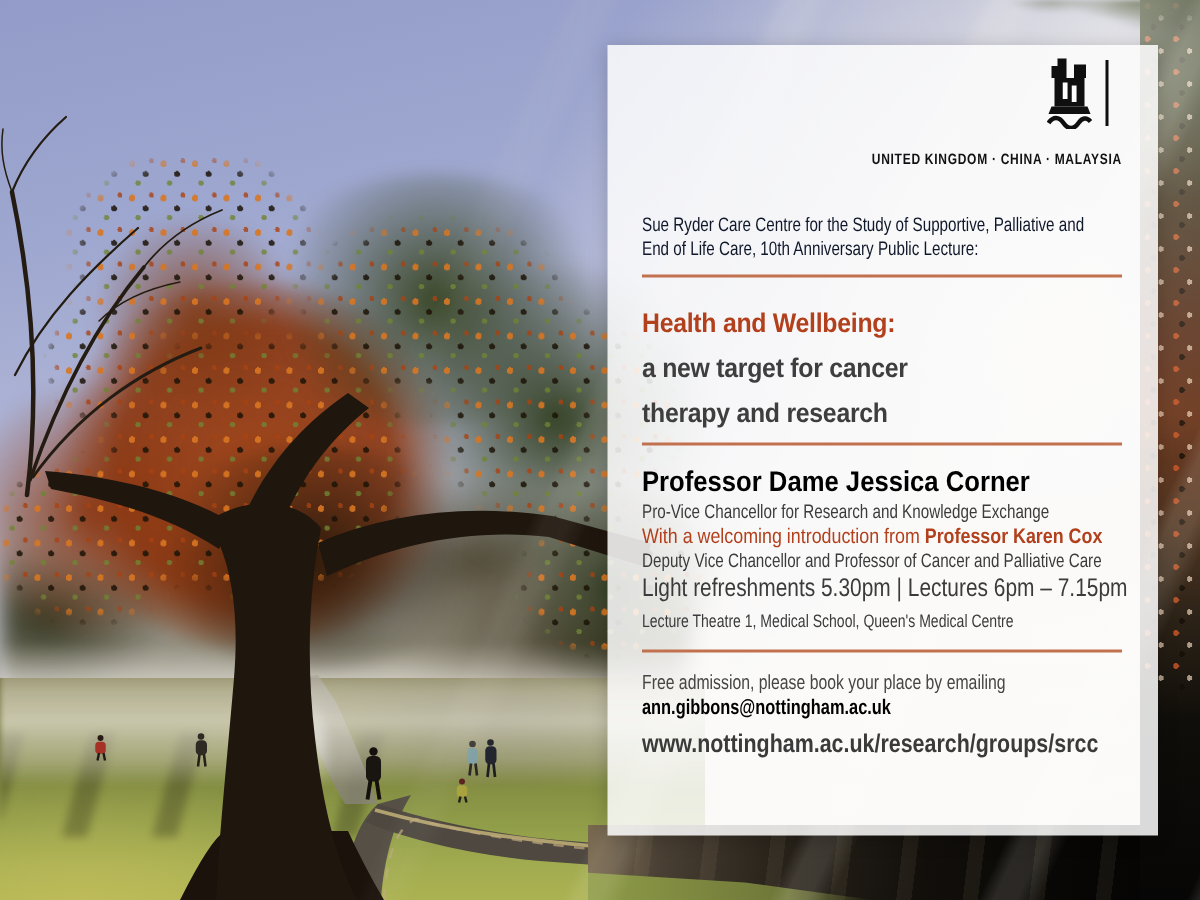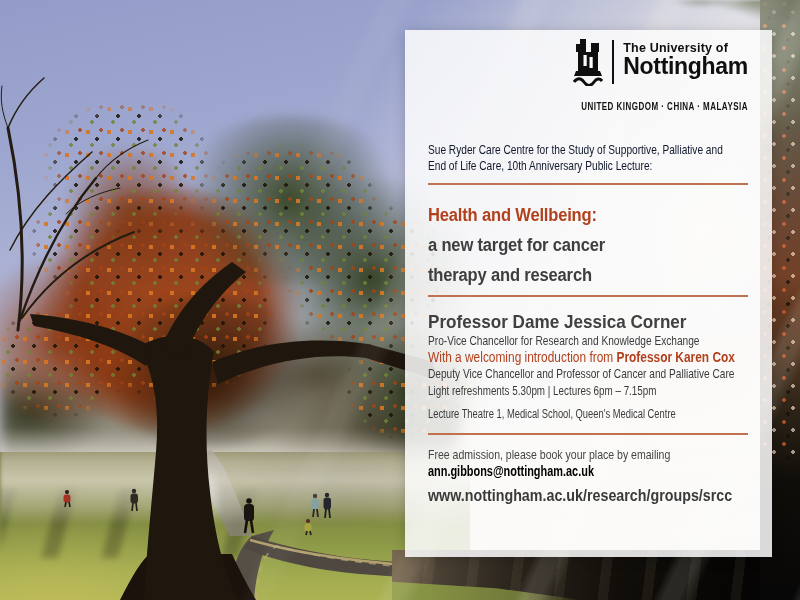--- a/index.html
+++ b/index.html
@@ -114,31 +114,31 @@
   .intro{margin-top:30px;font-size:13px;line-height:16px;color:#0f172a;}
   .intro .cx{transform:scaleX(.78);}
   .rule{height:2px;background:#c2714f;width:320px;}
   .r1{margin-top:9px;} .r2{margin-top:5px;} .r3{margin-top:10px;}
 
   .title{margin-top:15px;font-weight:bold;font-size:18px;line-height:30px;letter-spacing:-.2px;}
   .title .cx{transform:scaleX(.92);}
   .title .hl{color:#b2401c;}
   .title .rest{color:#3e3e3e;}
 
-  .speaker-name{margin-top:14px;font-size:19px;font-weight:bold;color:#404040;line-height:22px;}
+  .speaker-name{margin-top:14px;font-size:19px;font-weight:bold;color:#000000;line-height:22px;}
   .speaker-name .cx{transform:scaleX(.9);}
   .small{font-size:13px;line-height:16px;color:#3b3b3b;}
   .small .cx,.cx78{transform:scaleX(.78);}
   .welcome{font-size:14px;line-height:17px;color:#b2401c;}
   .welcome .cx{transform:scaleX(.85);}
   .welcome b{font-weight:bold;}
 
   .date{margin-top:16px;font-size:21px;line-height:23px;color:#b2401c;}
   .date .cx{transform:scaleX(.92);}
-  .sched{margin-top:1px;font-size:12px;line-height:17px;}
+  .sched{margin-top:1px;font-size:17px;line-height:17px;}
   .sched .cx{transform:scaleX(.82);}
   .venue{margin-top:6px;font-size:12px;line-height:17px;}
   .venue .cx{transform:scaleX(.78);}
 
   .free{margin-top:12px;font-size:13.5px;line-height:16px;color:#454545;}
   .free .cx{transform:scaleX(.78);}
   .email{font-size:14px;line-height:16px;font-weight:bold;color:#000000;}
   .email .cx{transform:scaleX(.78);}
   .url{margin-top:7px;font-size:17px;line-height:20px;font-weight:bold;color:#3a3a3a;}
   .url .cx{transform:scaleX(.84);}
@@ -241,24 +241,20 @@
         <svg class="logo-castle" viewBox="0 0 30 48">
           <path d="M3,14 L3,6 L7,6 L7,1 L13,1 L13,14 Z" fill="#0f0f0f"></path>
           <rect x="18" y="5" width="8" height="9" fill="#0f0f0f"></rect>
           <rect x="5" y="14" width="20" height="19" fill="#0f0f0f"></rect>
           <rect x="10.5" y="17" width="3.2" height="11" fill="#fdfdfd"></rect>
           <rect x="16.5" y="19" width="3.2" height="11" fill="#fdfdfd"></rect>
           <path d="M3,33 L27,33 L29,38 L1,38 Z" fill="#0f0f0f"></path>
           <path d="M1,44 C4,39.5 8,39.5 11,44 C14,48.5 18,48.5 21,44 C23.5,40.5 26.5,40 29,43" stroke="#0f0f0f" stroke-width="3" fill="none"></path>
         </svg>
         <div class="logo-bar"></div>
-        <div class="logo-text">
-          <div class="l1">The University of</div>
-          <div class="l2">Nottingham</div>
-        </div>
       </div>
       <div class="campuses">UNITED KINGDOM · CHINA · MALAYSIA</div>
 
       <div class="intro">
         <span class="cx nowrap">Sue Ryder Care Centre for the Study of Supportive, Palliative and</span>
         <span class="cx nowrap">End of Life Care, 10th Anniversary Public Lecture:</span>
       </div>
 
       <div class="rule r1"></div>
 

